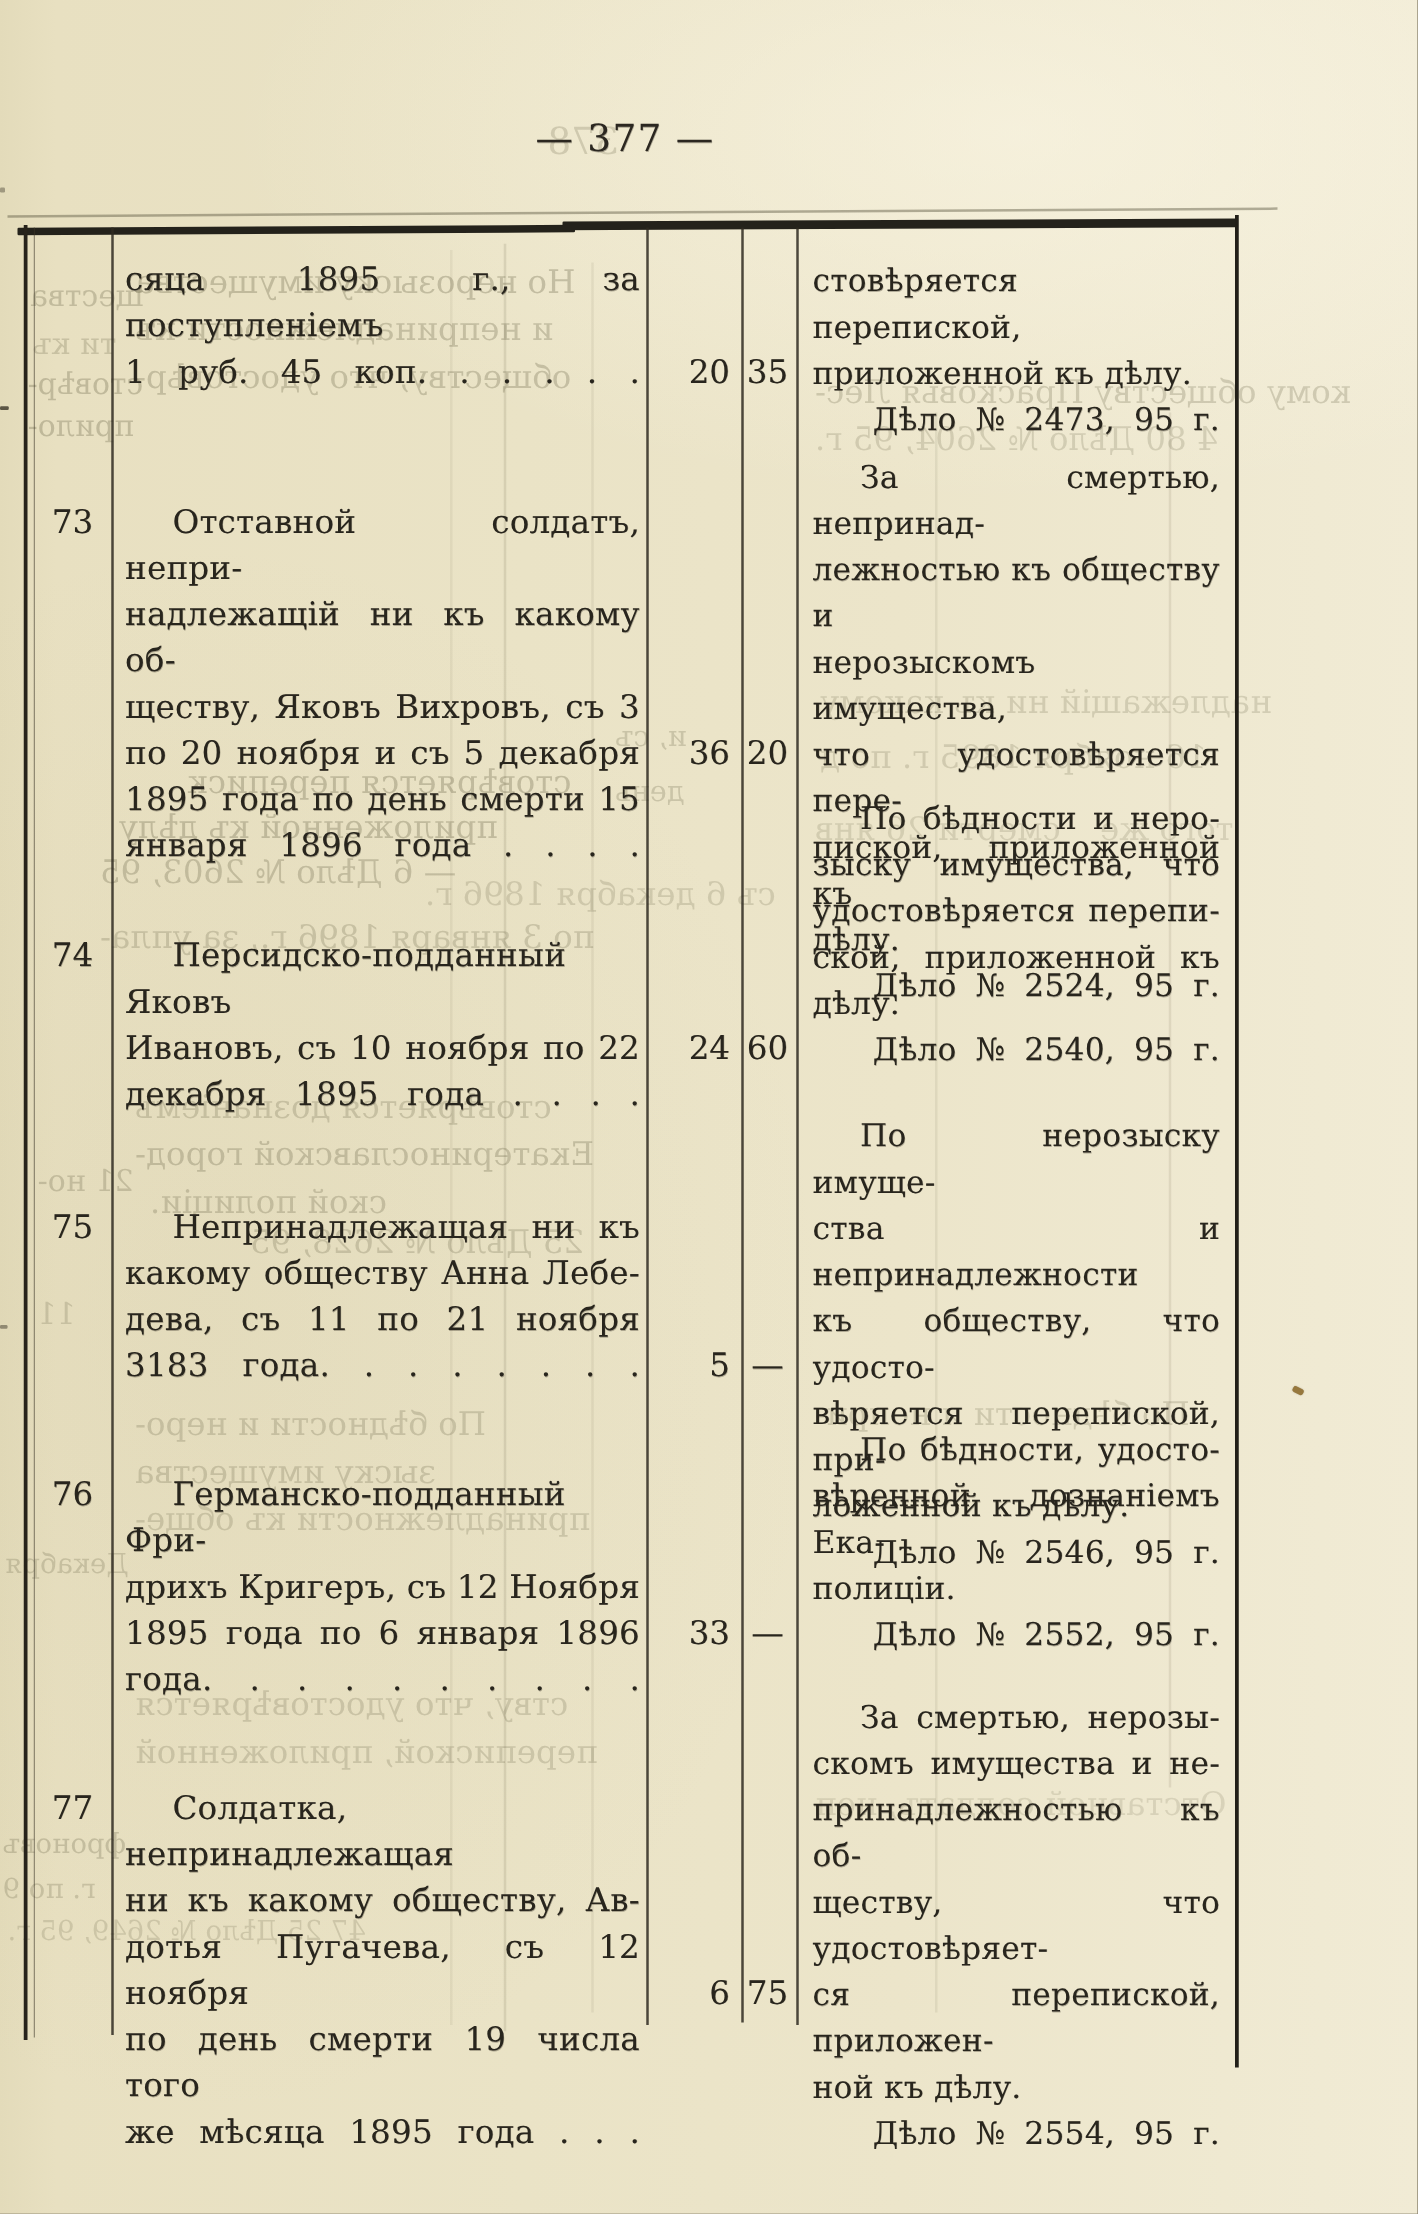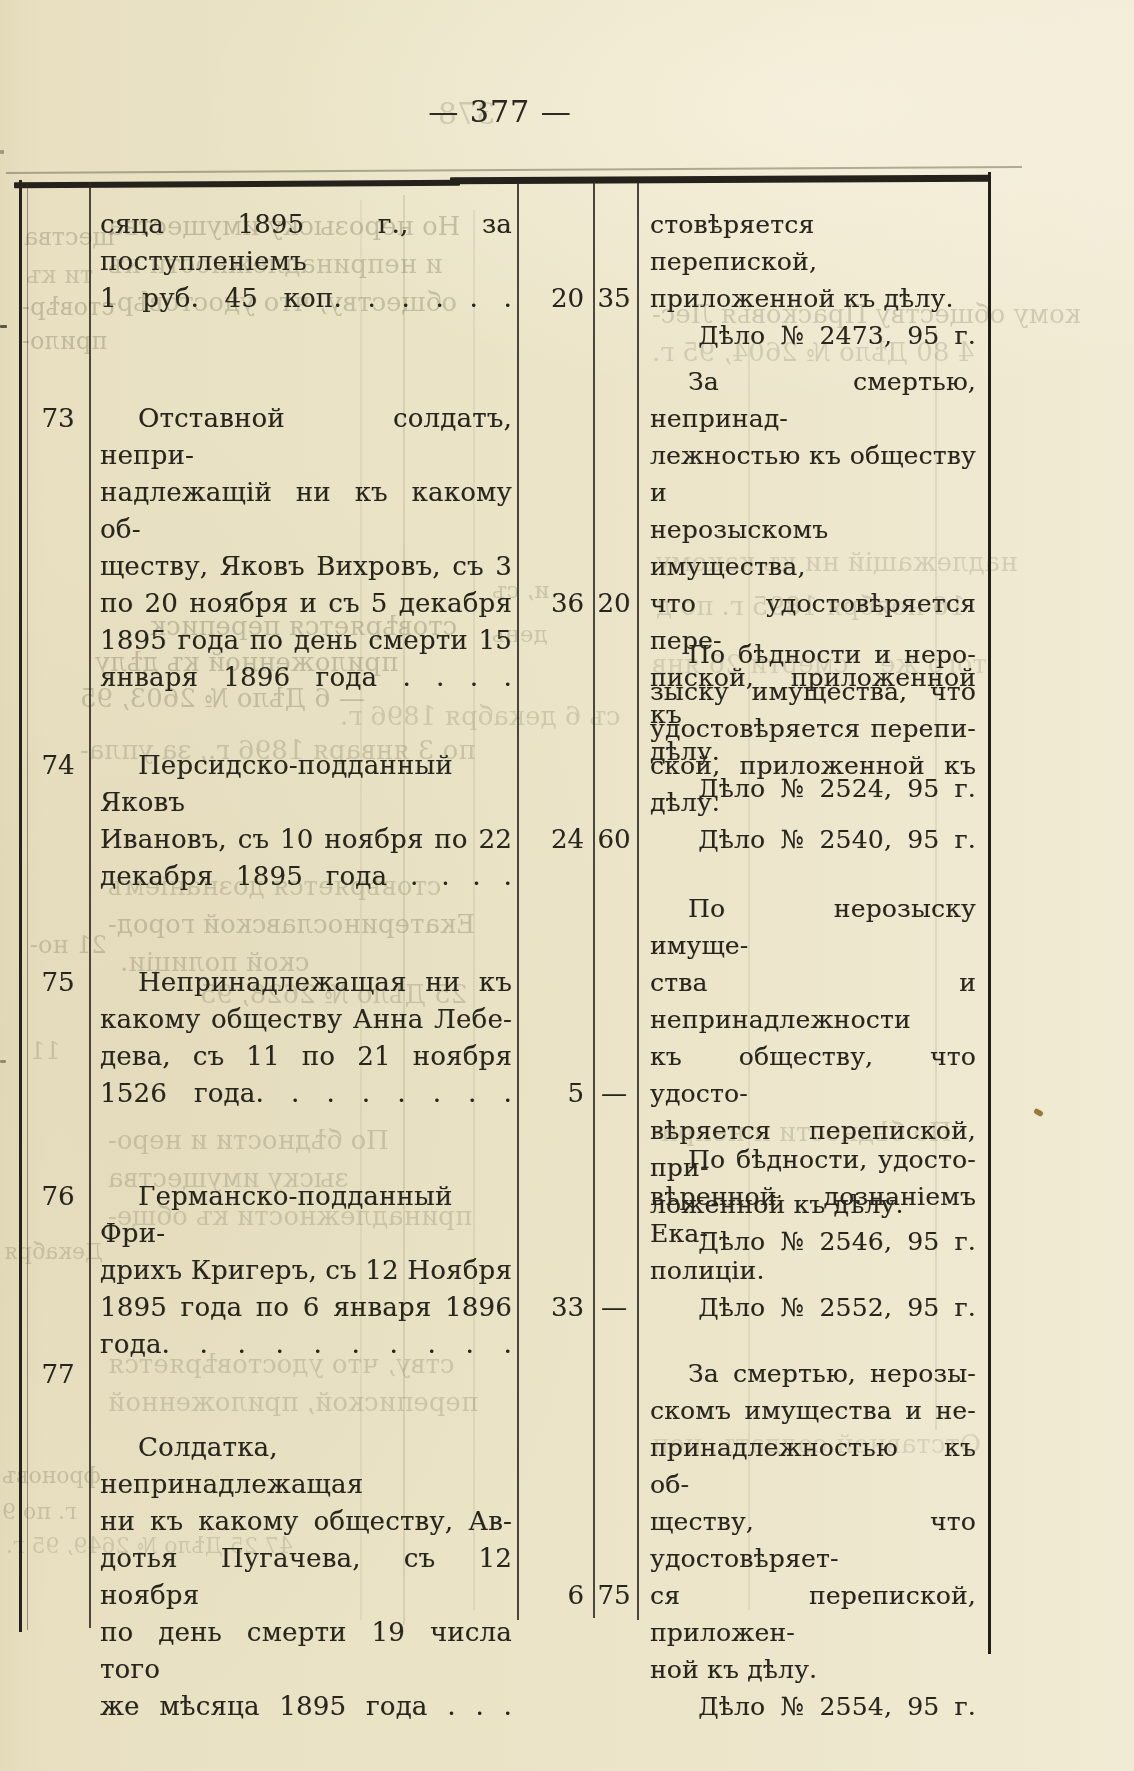--- a/index.html
+++ b/index.html
@@ -162,21 +162,21 @@
         <div class="tline">дѣлу.</div>
       </div>
     <div class="case-line">Дѣло № 2540, 95 г.</div>
   </div>
 
   <div class="rownum" style="top:964px">75</div>
   <div class="cell left-cell lines jall" style="top:964px">
       <div class="tline">Непринадлежащая ни къ</div>
       <div class="tline">какому обществу Анна Лебе-</div>
       <div class="tline">дева, съ 11 по 21 ноября</div>
-      <div class="tline">1526 года. . . . . . . .</div>
+      <div class="tline">3183 года. . . . . . . .</div>
     </div>
   <div class="amt rub" style="top:1075px">5</div>
   <div class="amt kop" style="top:1075px">—</div>
   <div class="cell right-cell" style="top:890px">
     <div class="lines jpara">
         <div class="tline">По нерозыску имуще-</div>
         <div class="tline">ства и непринадлежности</div>
         <div class="tline">къ обществу, что удосто-</div>
         <div class="tline">вѣряется перепиской, при-</div>
         <div class="tline">ложенной къ дѣлу.</div>
@@ -195,21 +195,21 @@
   <div class="amt kop" style="top:1289px">—</div>
   <div class="cell right-cell" style="top:1141px">
     <div class="lines jpara">
         <div class="tline">По бѣдности, удосто-</div>
         <div class="tline">вѣренной дознаніемъ Ека-</div>
         <div class="tline">полиціи.</div>
       </div>
     <div class="case-line">Дѣло № 2552, 95 г.</div>
   </div>
 
-  <div class="rownum" style="top:1356px">77</div>
+  <div class="rownum" style="top:1429px">77</div>
   <div class="cell left-cell lines jall" style="top:1429px">
       <div class="tline">Солдатка, непринадлежащая</div>
       <div class="tline">ни къ какому обществу, Ав-</div>
       <div class="tline">дотья Пугачева, съ 12 ноября</div>
       <div class="tline">по день смерти 19 числа того</div>
       <div class="tline">же мѣсяца 1895 года . . .</div>
     </div>
   <div class="amt rub" style="top:1577px">6</div>
   <div class="amt kop" style="top:1577px">75</div>
   <div class="cell right-cell" style="top:1355px">

